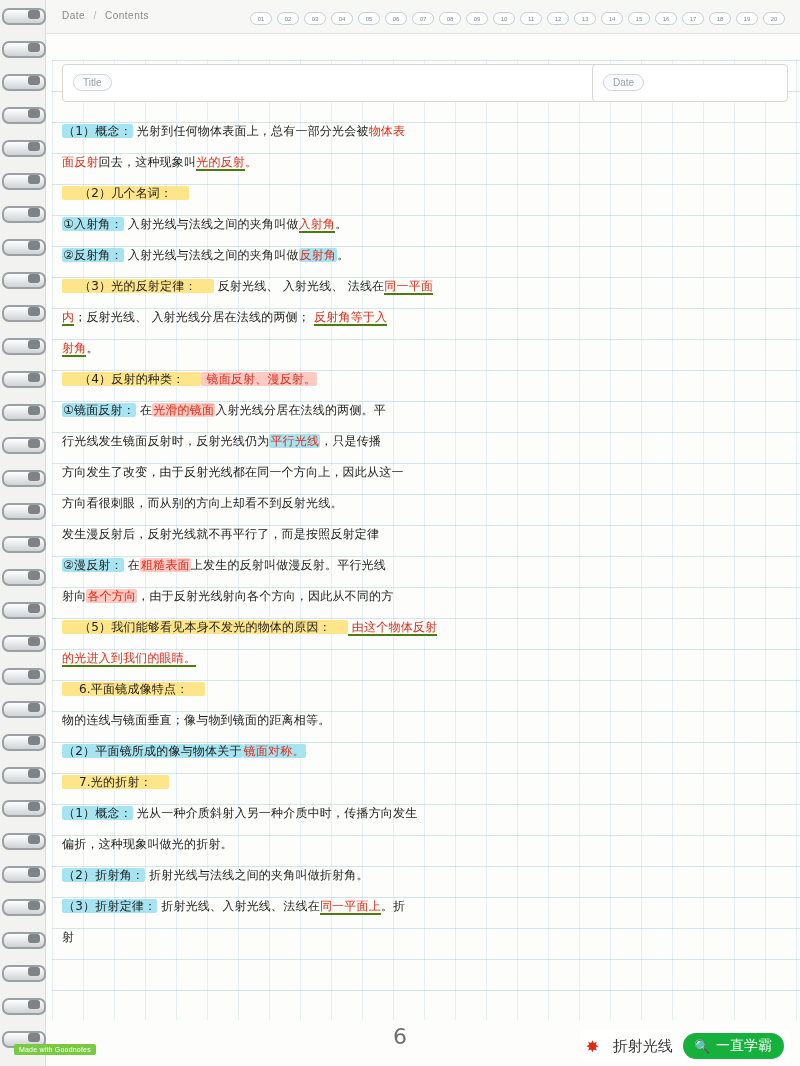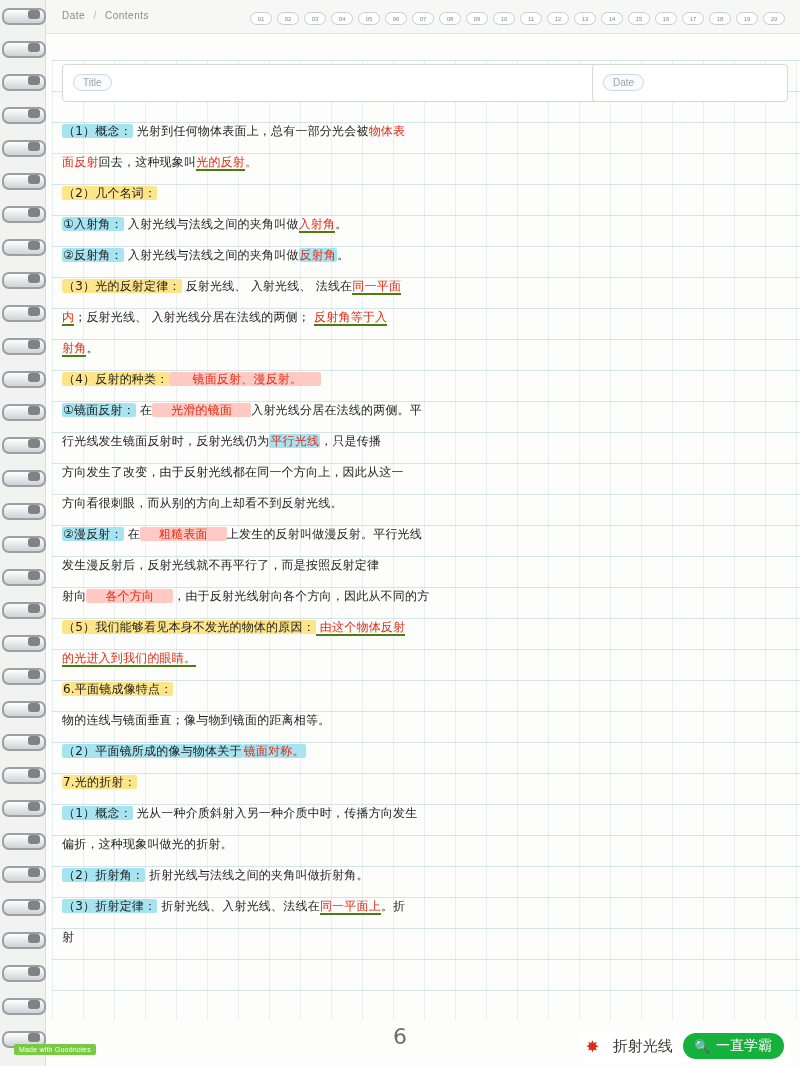--- a/index.html
+++ b/index.html
@@ -97,22 +97,22 @@
     letter-spacing:.2px;
   }
   .line { white-space:pre-wrap; }
 
   
   .red  { color:#e02b16; }
   .blk  { color:#1d1d1b; }
 
   
   .hl-blue   { background:#a7e4f2; border-radius:2px; padding:0 1px; }
-  .hl-yellow { background:#ffe58a; border-radius:2px; padding:0 1px; }
-  .hl-pink   { background:#ffc9c4; border-radius:2px; padding:0 19px; }
+  .hl-yellow { background:#ffe58a; border-radius:2px; padding:0 17px; }
+  .hl-pink   { background:#ffc9c4; border-radius:2px; padding:0 1px; }
 
   
   .ul-red { border-bottom:2px solid #4d7c0f; }
 
   
   #pagenum {
     position:absolute; left:0; top:1024px; width:800px;
     text-align:center; font-size:22px; color:#6d6d6a;
     font-family:"DejaVu Sans", sans-serif;
   }
@@ -225,22 +225,22 @@
       <div class="line"><span class="hl-blue">①入射角：</span><span class="blk"> 入射光线与法线之间的夹角叫做</span><span class="red ul-red">入射角</span><span class="blk">。</span></div>
       <div class="line"><span class="hl-blue">②反射角：</span><span class="blk"> 入射光线与法线之间的夹角叫做</span><span class="red hl-blue">反射角</span><span class="blk">。</span></div>
       <div class="line"><span class="hl-yellow">（3）光的反射定律：</span><span class="blk"> 反射光线、 入射光线、 法线在</span><span class="red ul-red">同一平面</span></div>
       <div class="line"><span class="red ul-red">内</span><span class="blk">；反射光线、 入射光线分居在法线的两侧； </span><span class="red ul-red">反射角等于入</span></div>
       <div class="line"><span class="red ul-red">射角</span><span class="blk">。</span></div>
       <div class="line"><span class="hl-yellow">（4）反射的种类：</span><span class="red hl-pink"> 镜面反射、漫反射。</span></div>
       <div class="line"><span class="hl-blue">①镜面反射：</span><span class="blk"> 在</span><span class="red hl-pink">光滑的镜面</span><span class="blk">入射光线分居在法线的两侧。平</span></div>
       <div class="line"><span class="blk">行光线发生镜面反射时，反射光线仍为</span><span class="red hl-blue">平行光线</span><span class="blk">，只是传播</span></div>
       <div class="line"><span class="blk">方向发生了改变，由于反射光线都在同一个方向上，因此从这一</span></div>
       <div class="line"><span class="blk">方向看很刺眼，而从别的方向上却看不到反射光线。</span></div>
+      <div class="line"><span class="blk">发生漫反射后，反射光线就不再平行了，而是按照反射定律</span></div>
       <div class="line"><span class="hl-blue">②漫反射：</span><span class="blk"> 在</span><span class="red hl-pink">粗糙表面</span><span class="blk">上发生的反射叫做漫反射。平行光线</span></div>
-      <div class="line"><span class="blk">发生漫反射后，反射光线就不再平行了，而是按照反射定律</span></div>
       <div class="line"><span class="blk">射向</span><span class="red hl-pink">各个方向</span><span class="blk">，由于反射光线射向各个方向，因此从不同的方</span></div>
       <div class="line"><span class="hl-yellow">（5）我们能够看见本身不发光的物体的原因：</span><span class="red ul-red"> 由这个物体反射</span></div>
       <div class="line"><span class="red ul-red">的光进入到我们的眼睛。</span></div>
       <div class="line"><span class="hl-yellow">6.平面镜成像特点：</span></div>
       <div class="line"><span class="blk">物的连线与镜面垂直；像与物到镜面的距离相等。</span></div>
       <div class="line"><span class="hl-blue">（2）平面镜所成的像与物体关于</span><span class="red hl-blue">镜面对称。</span></div>
       <div class="line"><span class="hl-yellow">7.光的折射：</span></div>
       <div class="line"><span class="hl-blue">（1）概念：</span><span class="blk"> 光从一种介质斜射入另一种介质中时，传播方向发生</span></div>
       <div class="line"><span class="blk">偏折，这种现象叫做光的折射。</span></div>
       <div class="line"><span class="hl-blue">（2）折射角：</span><span class="blk"> 折射光线与法线之间的夹角叫做折射角。</span></div>

